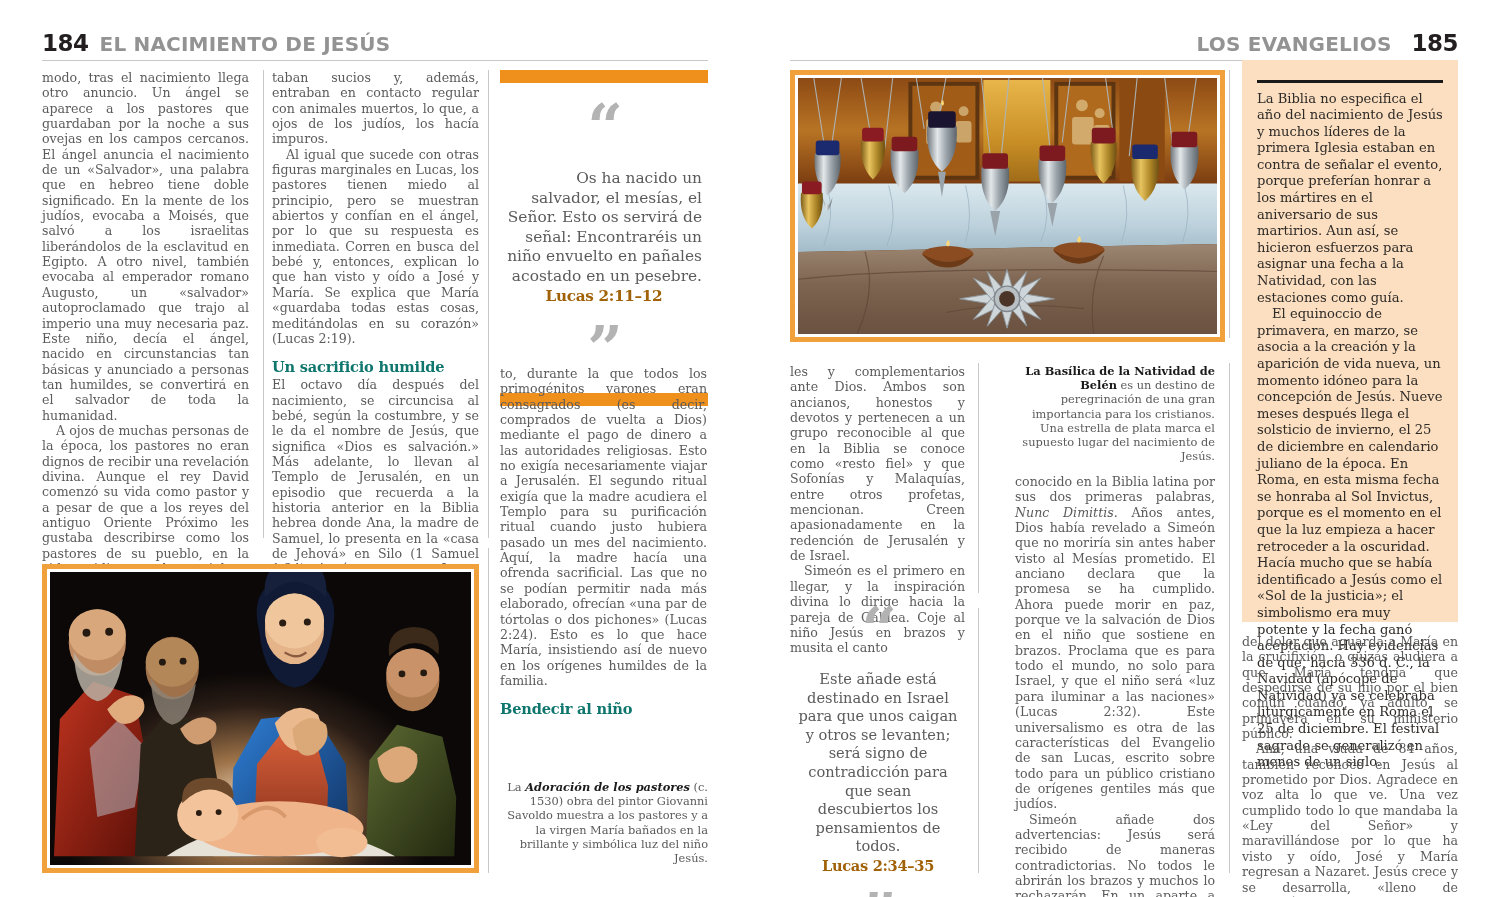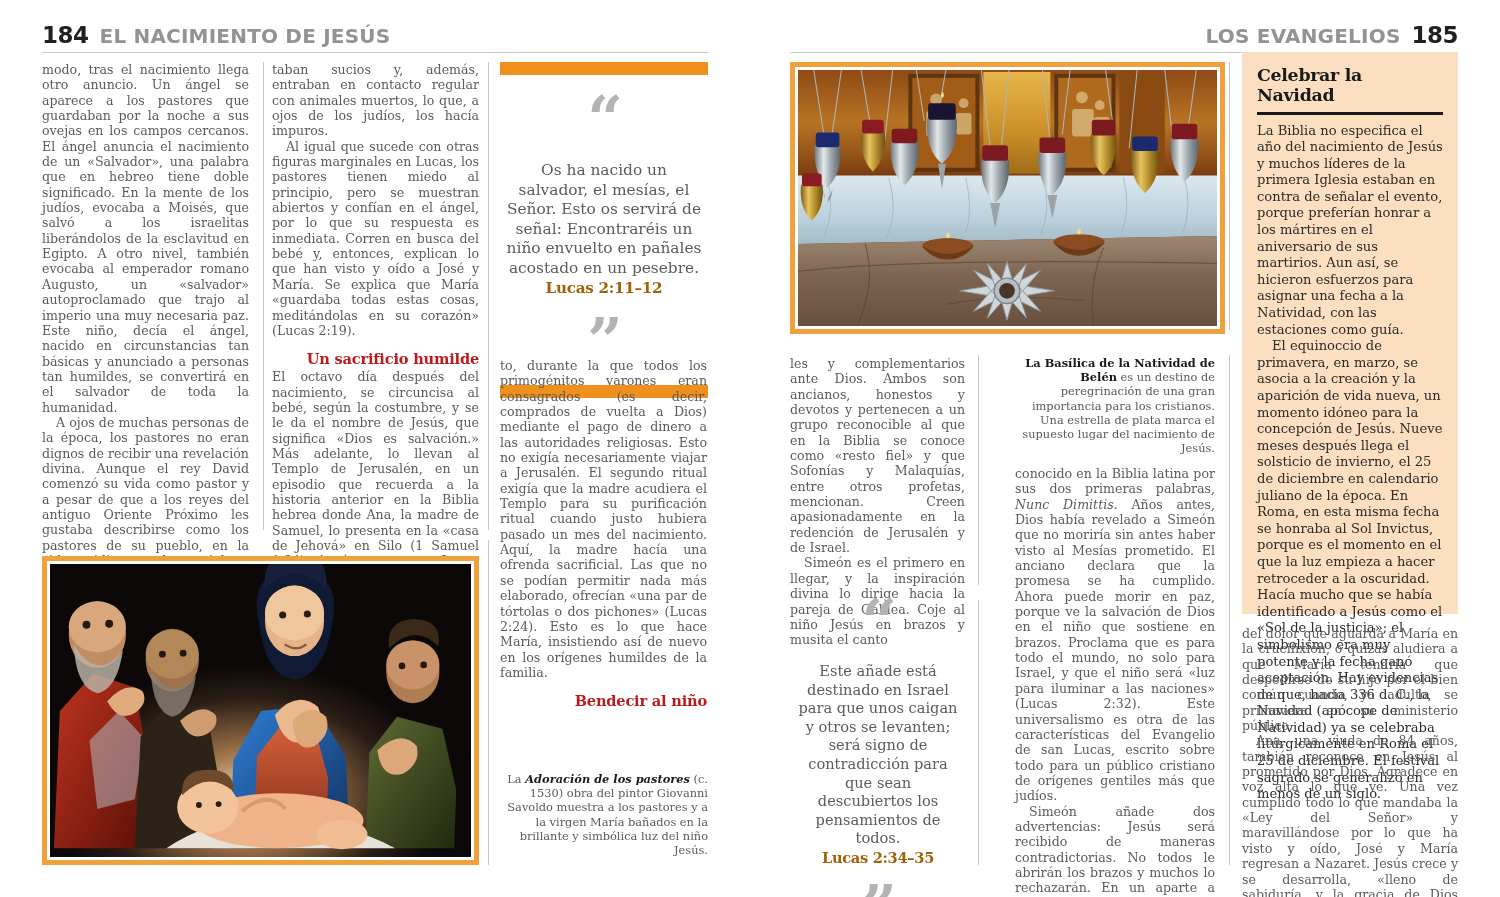--- a/index.html
+++ b/index.html
@@ -4,40 +4,40 @@
 <style>
   html,body{margin:0;padding:0;background:#ffffff;}
   body{
     width:1500px;height:897px;overflow:hidden;
     font-family:"DejaVu Serif", serif;
     color:#4a4a4a;
   }
   .spread{position:relative;width:1500px;height:897px;background:#fff;}
 
   
-  .page{position:absolute;top:0;height:804px;background:#fff;}
+  .page{position:absolute;top:8px;height:804px;background:#fff;}
   .page-left{left:0;width:750px;}
   .page-right{left:750px;width:750px;}
 
   
   .runhead{position:absolute;top:22px;height:30px;display:flex;align-items:baseline;}
   .runhead-left{left:42px;}
   .runhead-right{right:42px;}
   .folio{
     font-family:"DejaVu Sans", sans-serif;
     font-weight:700;font-size:23px;letter-spacing:-0.5px;
     color:#231f20;
   }
   .runtitle{
     font-family:"DejaVu Sans", sans-serif;
     font-weight:700;font-size:20px;letter-spacing:0.2px;
     color:#939393;text-transform:uppercase;
   }
   .runhead-left .runtitle{margin-left:11px;}
-  .runhead-right .folio{margin-left:11px;}
+  .runhead-right .folio{margin-left:20px;}
 
   .rule{position:absolute;height:1px;background:#c9c9c9;top:52px;}
   .rule-left{left:42px;width:666px;}
 
   
   .col{
     position:absolute;
     font-size:12.6px;
     line-height:15.35px;
     text-align:justify;
@@ -46,21 +46,21 @@
   }
   .col p{margin:0;}
   .col p + p{text-indent:14px;}
 
   .divider{position:absolute;width:1px;background:#c9c9c9;}
 
   
   h3.sub{
     font-family:"DejaVu Serif", serif;
     font-weight:700;font-size:14.6px;line-height:17px;
-    color:#b91c1c;margin:0 0 2px 0;text-align:right;
+    color:#0f766e;margin:0 0 2px 0;text-align:left;
     letter-spacing:-0.2px;
   }
   .spacer{height:12px;}
 
   
   .quote{position:absolute;text-align:center;}
   .quote .bar{height:13px;background:#ef8f1c;width:100%;}
   .quote .qmark{
     font-family:"DejaVu Serif", serif;
     color:#b3b3b3;font-weight:700;font-size:62px;line-height:44px;
@@ -138,21 +138,21 @@
       <p>taban sucios y, además, entraban en contacto regular con animales muertos, lo que, a ojos de los judíos, los hacía impuros.</p>
       <p>Al igual que sucede con otras figuras marginales en Lucas, los pastores tienen miedo al principio, pero se muestran abiertos y confían en el ángel, por lo que su respuesta es inmediata. Corren en busca del bebé y, entonces, explican lo que han visto y oído a José y María. Se explica que María «guardaba todas estas cosas, meditándolas en su corazón» (Lucas 2:19).</p>
       <div class="spacer"></div>
       <h3 class="sub">Un sacrificio humilde</h3>
       <p>El octavo día después del nacimiento, se circuncisa al bebé, según la costumbre, y se le da el nombre de Jesús, que significa «Dios es salvación.» Más adelante, lo llevan al Templo de Jerusalén, en un episodio que recuerda a la historia anterior en la Biblia hebrea donde Ana, la madre de Samuel, lo presenta en la «casa de Jehová» en Silo (1 Samuel 1:24). Aquí, parece que Lucas ha juntado dos rituales distintos. El primero tiene que ver con la consagración del primogéni-</p>
     </div>
 
     <div class="quote" style="left:500px;top:62px;width:208px;">
       <div class="bar"></div>
       <div class="qmark" style="margin-top:22px;">“</div>
-      <div class="qtext" style="margin-top:20px;">Os ha nacido un salvador, el mesías, el Señor. Esto os servirá de señal: Encontraréis un niño envuelto en pañales acostado en un pesebre.</div>
+      <div class="qtext" style="margin-top:20px;text-align:right;">Os ha nacido un salvador, el mesías, el Señor. Esto os servirá de señal: Encontraréis un niño envuelto en pañales acostado en un pesebre.</div>
       <div class="qref">Lucas 2:11–12</div>
       <div class="qmark" style="margin-top:22px;">”</div>
       <div class="bar" style="margin-top:22px;"></div>
     </div>
 
     <div class="col" style="left:500px;top:358px;width:207px;">
       <p>to, durante la que todos los primogénitos varones eran consagrados (es decir, comprados de vuelta a Dios) mediante el pago de dinero a las autoridades religiosas. Esto no exigía necesariamente viajar a Jerusalén. El segundo ritual exigía que la madre acudiera el Templo para su purificación ritual cuando justo hubiera pasado un mes del nacimiento. Aquí, la madre hacía una ofrenda sacrificial. Las que no se podían permitir nada más elaborado, ofrecían «una par de tórtolas o dos pichones» (Lucas 2:24). Esto es lo que hace María, insistiendo así de nuevo en los orígenes humildes de la familia.</p>
       <div class="spacer"></div>
       <h3 class="sub">Bendecir al niño</h3>
     </div>
@@ -442,21 +442,20 @@
     <div class="caption" style="left:265px;top:356px;width:200px;">
       <b>La Basílica de la Natividad de Belén</b><span> es un destino de peregrinación de una gran importancia para los cristianos. Una estrella de plata marca el supuesto lugar del nacimiento de Jesús.</span>
     </div>
 
     <div class="col" style="left:265px;top:466px;width:200px;">
       <p><span>conocido en la Biblia latina por sus dos primeras palabras, </span><i>Nunc Dimittis</i><span>. Años antes, Dios había revelado a Simeón que no moriría sin antes haber visto al Mesías prometido. El anciano declara que la promesa se ha cumplido. Ahora puede morir en paz, porque ve la salvación de Dios en el niño que sostiene en brazos. Proclama que es para todo el mundo, no solo para Israel, y que el niño será «luz para iluminar a las naciones» (Lucas 2:32). Este universalismo es otra de las características del Evangelio de san Lucas, escrito sobre todo para un público cristiano de orígenes gentiles más que judíos.</span></p>
       <p>Simeón añade dos advertencias: Jesús será recibido de maneras contradictorias. No todos le abrirán los brazos y muchos lo rechazarán. En un aparte a María, le dice que, un día, una espada le atravesará el alma. Podría ser una predicción</p>
     </div>
 
     <div class="sidebox" style="left:492px;top:52px;width:216px;height:562px;">
-      <h2>Celebrar la Navidad</h2>
       <div class="hr"></div>
       <p>La Biblia no especifica el año del nacimiento de Jesús y muchos líderes de la primera Iglesia estaban en contra de señalar el evento, porque preferían honrar a los mártires en el aniversario de sus martirios. Aun así, se hicieron esfuerzos para asignar una fecha a la Natividad, con las estaciones como guía.</p>
       <p>El equinoccio de primavera, en marzo, se asocia a la creación y la aparición de vida nueva, un momento idóneo para la concepción de Jesús. Nueve meses después llega el solsticio de invierno, el 25 de diciembre en calendario juliano de la época. En Roma, en esta misma fecha se honraba al Sol Invictus, porque es el momento en el que la luz empieza a hacer retroceder a la oscuridad. Hacía mucho que se había identificado a Jesús como el «Sol de la justicia»; el simbolismo era muy potente y la fecha ganó aceptación. Hay evidencias de que, hacia 336 d. C., la Navidad (apócope de Natividad) ya se celebraba litúrgicamente en Roma el 25 de diciembre. El festival sagrado se generalizó en menos de un siglo.</p>
     </div>
 
     <div class="col" style="left:492px;top:626px;width:216px;">
       <p>del dolor que aguarda a María en la crucifixión, o quizás aludiera a que María tendría que despedirse de su hijo por el bien común cuando, ya adulto, se primavera en su ministerio público.</p>
       <p><span>Ana, una viuda de 84 años, también reconoce en Jesús al prometido por Dios. Agradece en voz alta lo que ve. Una vez cumplido todo lo que mandaba la «Ley del Señor» y maravillándose por lo que ha visto y oído, José y María regresan a Nazaret. Jesús crece y se desarrolla, «lleno de sabiduría, y la gracia de Dios estaba con él» (Lucas 2:40).</span></p>
     </div>
   </div>

